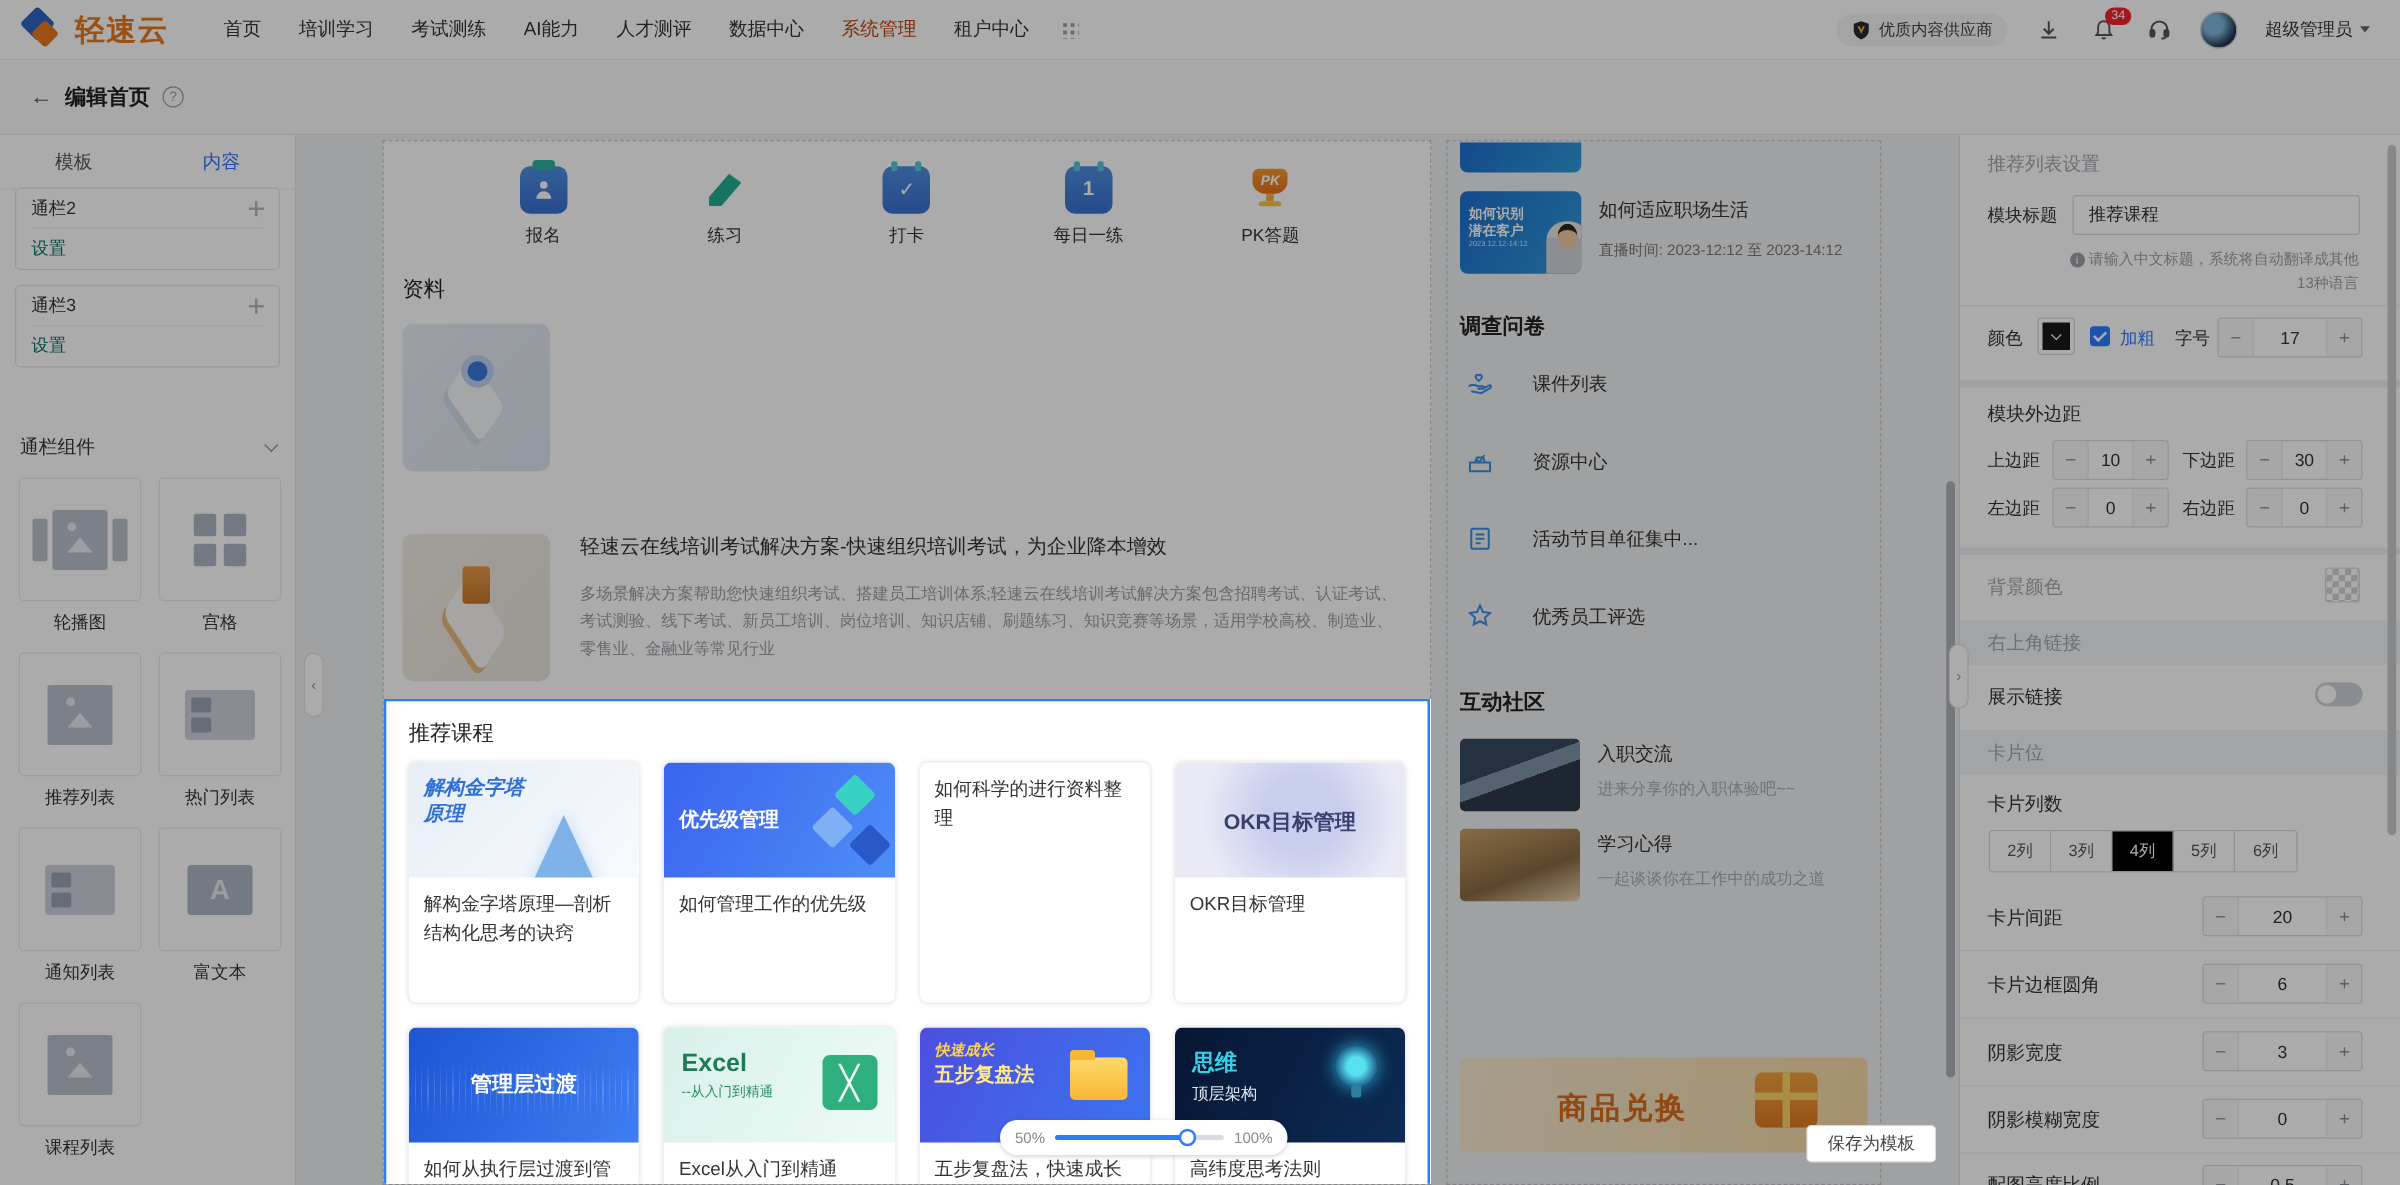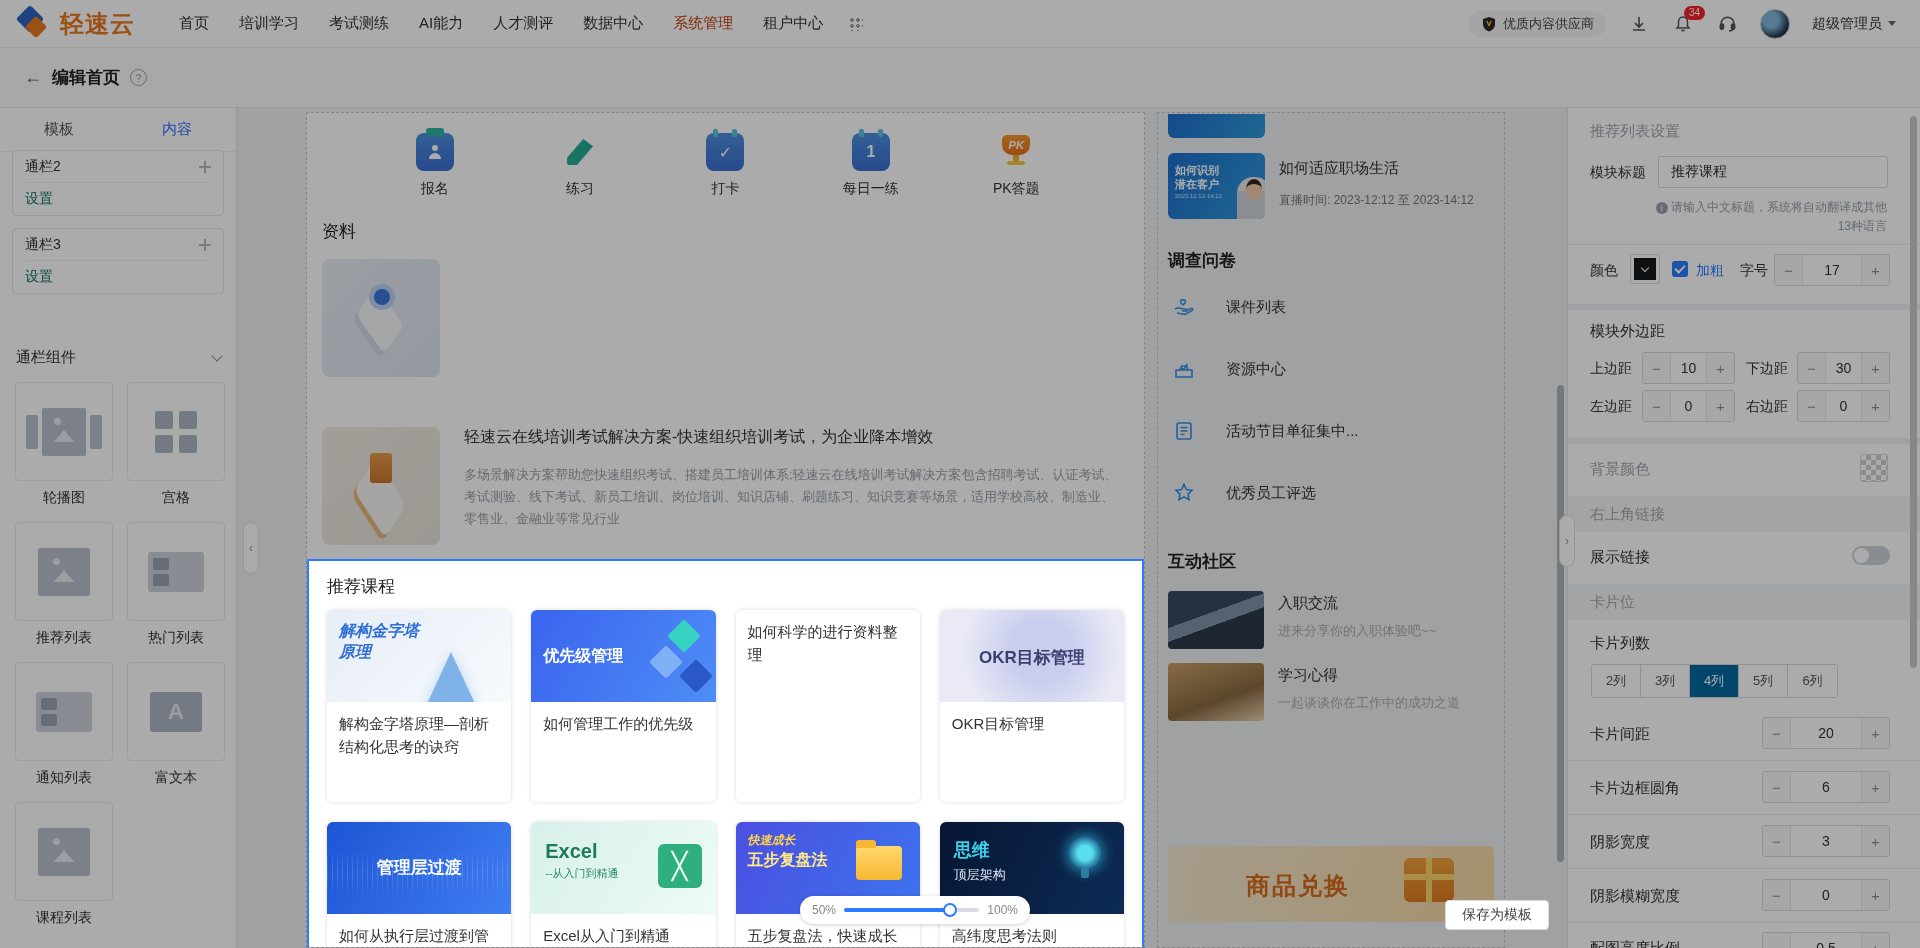--- a/index.html
+++ b/index.html
@@ -218,21 +218,21 @@
   .checker { position:absolute; width:28px; height:28px; border:1px solid #d9d9d9; border-radius:3px;
     background-image:linear-gradient(45deg,#cfcfcf 25%,transparent 25%,transparent 75%,#cfcfcf 75%),
                      linear-gradient(45deg,#cfcfcf 25%,transparent 25%,transparent 75%,#cfcfcf 75%);
     background-size:10px 10px; background-position:0 0,5px 5px; background-color:#fff; }
   .toggle { position:absolute; width:38px; height:19px; background:#cdd1d8; border-radius:10px; }
   .toggle::after { content:""; position:absolute; left:2px; top:2px; width:15px; height:15px; border-radius:50%; background:#fff; }
   .segmented { position:absolute; display:flex; border:1px solid #d9d9d9; border-radius:3px; overflow:hidden; height:34px; }
   .segmented div { width:49px; display:flex; align-items:center; justify-content:center; font-size:13px; color:#555;
     border-right:1px solid #d9d9d9; background:#fff; cursor:pointer; }
   .segmented div:last-child { border-right:none; }
-  .segmented .sel { background:#0369a1; color:#fff; }
+  .segmented .sel { background:#000000; color:#fff; }
 
   
   #dim { position:fixed; left:0; top:0; width:1920px; height:948px; background:rgba(0,0,0,.33);
     z-index:50; pointer-events:none; }
 </style>
 </head>
 <body>
 
 <div id="topnav">
   <div class="logo">

